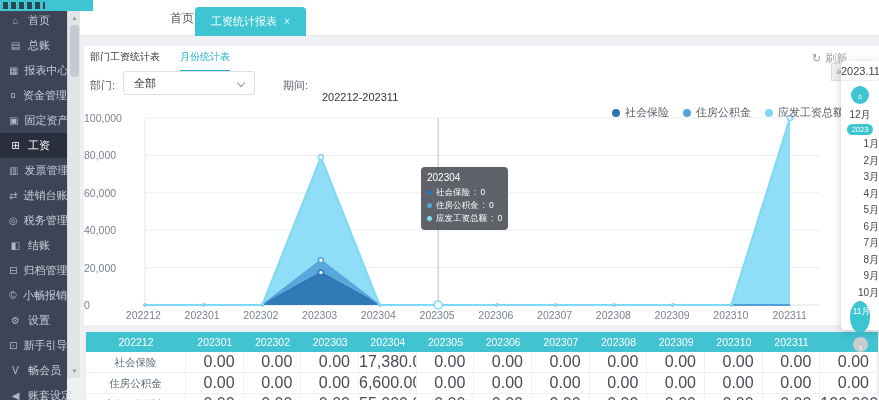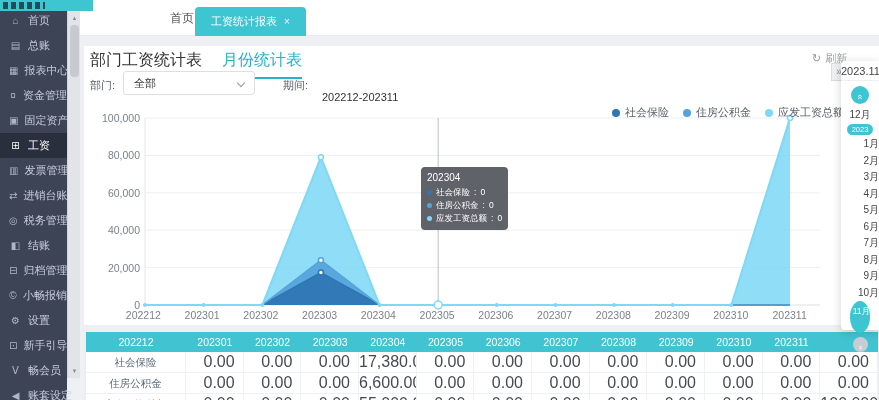--- a/index.html
+++ b/index.html
@@ -25,38 +25,38 @@
 
   
   .tabbar { position:absolute; left:80px; top:0; width:799px; height:36px; background:#ffffff; border-bottom:1px solid #e8eaed; z-index:2; }
   .tab-home { position:absolute; left:90px; top:0; height:36px; line-height:36px; font-size:12px; color:#555; cursor:pointer; }
   .tab-active { position:absolute; left:115px; top:7px; height:29px; background:#3ec5d2; border-radius:4px 4px 0 0; color:#fff; font-size:11px; display:flex; align-items:center; gap:7px; padding:0 16px; cursor:pointer; }
   .tab-active .x { font-size:10px; opacity:.9; }
 
   
   .card { position:absolute; left:84px; top:46px; width:795px; height:279px; background:#ffffff; z-index:1; }
   .inner-tabs { position:absolute; left:90px; top:50px; display:flex; gap:20px; z-index:2; }
-  .inner-tab { font-size:16px; color:#333; padding-bottom:6px; border-bottom:2px solid rgba(0,0,0,0); cursor:pointer; }
+  .inner-tab { font-size:10px; color:#333; padding-bottom:6px; border-bottom:2px solid rgba(0,0,0,0); cursor:pointer; }
   .inner-tab.active { color:#26b3c6; border-bottom-color:#26b3c6; }
   .refresh { position:absolute; left:812px; top:51px; font-size:11px; color:#989ca3; display:flex; gap:4px; align-items:center; cursor:pointer; z-index:2; }
 
   .filter-label { position:absolute; top:78px; font-size:11px; color:#5a5f66; z-index:2; }
   .dept-select { position:absolute; left:123px; top:71px; width:132px; height:24px; border:1px solid #dcdfe6; border-radius:3px; background:#fff; display:flex; align-items:center; font-size:11px; color:#333; padding-left:10px; cursor:pointer; z-index:2; }
   .dept-select .chev { position:absolute; right:10px; top:8px; width:6px; height:6px; border-right:1px solid #999; border-bottom:1px solid #999; transform:rotate(45deg); }
   .period-value { position:absolute; left:322px; top:78px; font-size:11px; color:#333; z-index:2;margin-top:13px; }
 
   
   .legend { position:absolute; left:612px; top:105px; display:flex; gap:14px; z-index:3; }
   .legend-item { display:flex; align-items:center; gap:5px; font-size:11px; color:#5a6069; cursor:pointer; }
   .dot { width:8px; height:8px; border-radius:50%; background:#999; flex:none; }
 
   
   #chart-svg { position:absolute; left:84px; top:100px; z-index:1; }
   .ylabels { position:absolute; left:84px; top:112px; width:56px; height:199px; display:flex; flex-direction:column; justify-content:space-between; z-index:2; }
-  .ylabels div { text-align:right; font-size:10.5px; color:#7b828a; line-height:12px; height:12px; }
+  .ylabels div { font-size:10.5px; color:#7b828a; line-height:12px; height:12px; }
   .xlabels { position:absolute; left:114px; top:309px; width:705px; display:flex; z-index:2; }
   .xlabels div { flex:1; text-align:center; font-size:10.5px; color:#7b828a; }
 
   
   .tooltip { position:absolute; left:421px; top:167px; min-width:66px; background:rgba(84,86,94,.93); border-radius:4px; padding:5px 6px; color:#fff; z-index:6; white-space:nowrap; }
   .tooltip .tt-title { font-size:10px; margin-bottom:3px; }
   .tt-row { display:flex; align-items:center; gap:4px; font-size:8.5px; line-height:13px; }
   .tt-row .dot { width:5px; height:5px; }
 
   

